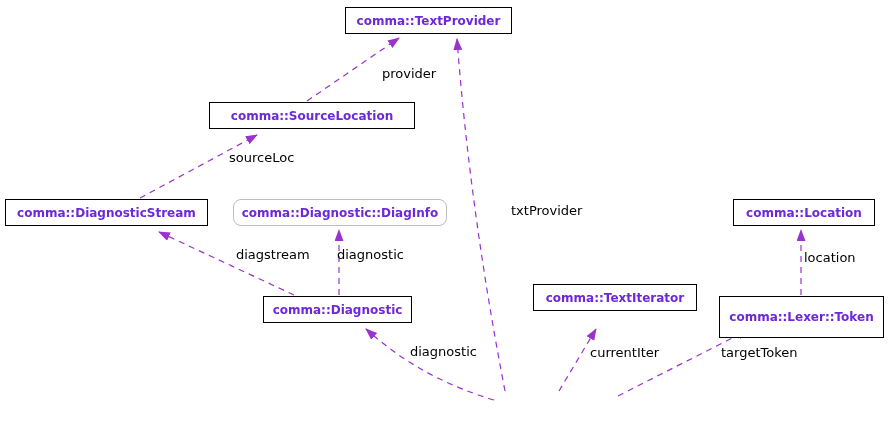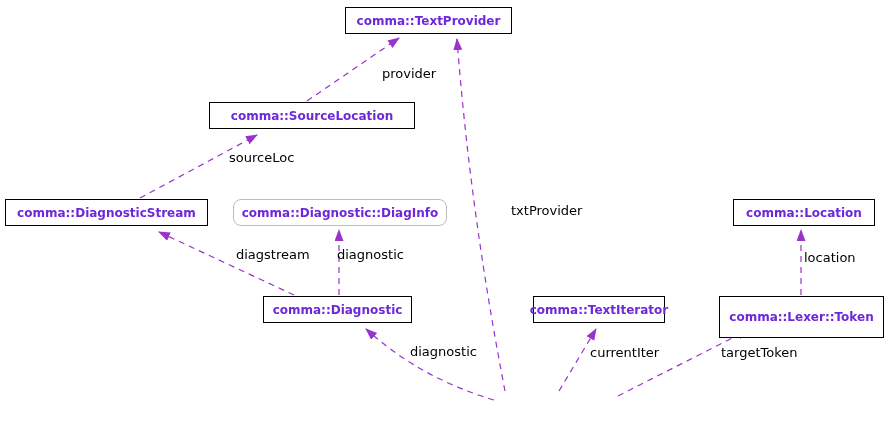--- a/index.html
+++ b/index.html
@@ -80,21 +80,21 @@
   <div class="node" style="left:209px; top:102px; width:206px; height:27px;">comma::SourceLocation</div>
 
   <div class="node" style="left:5px; top:199px; width:203px; height:27px;">comma::DiagnosticStream</div>
 
   <div class="node gray-border" style="left:233px; top:199px; width:214px; height:27px;border-radius:8px;">comma::Diagnostic::DiagInfo</div>
 
   <div class="node" style="left:263px; top:296px; width:149px; height:27px;">comma::Diagnostic</div>
 
   <div class="node" style="left:733px; top:199px; width:142px; height:27px;">comma::Location</div>
 
-  <div class="node" style="left:533px; top:296px; width:132px; height:27px;">comma::TextIterator</div>
+  <div class="node" style="left:533px; top:284px; width:164px; height:27px;">comma::TextIterator</div>
 
   <div class="node" style="left:719px; top:296px; width:165px; height:42px;">comma::Lexer::Token</div>
 
 
   <div class="edge-label" style="left:382px; top:66px;">provider</div>
 
   <div class="edge-label" style="left:229px; top:150px;">sourceLoc</div>
 
   <div class="edge-label" style="left:487px; top:203px;margin-left:24px;">txtProvider</div>
 

